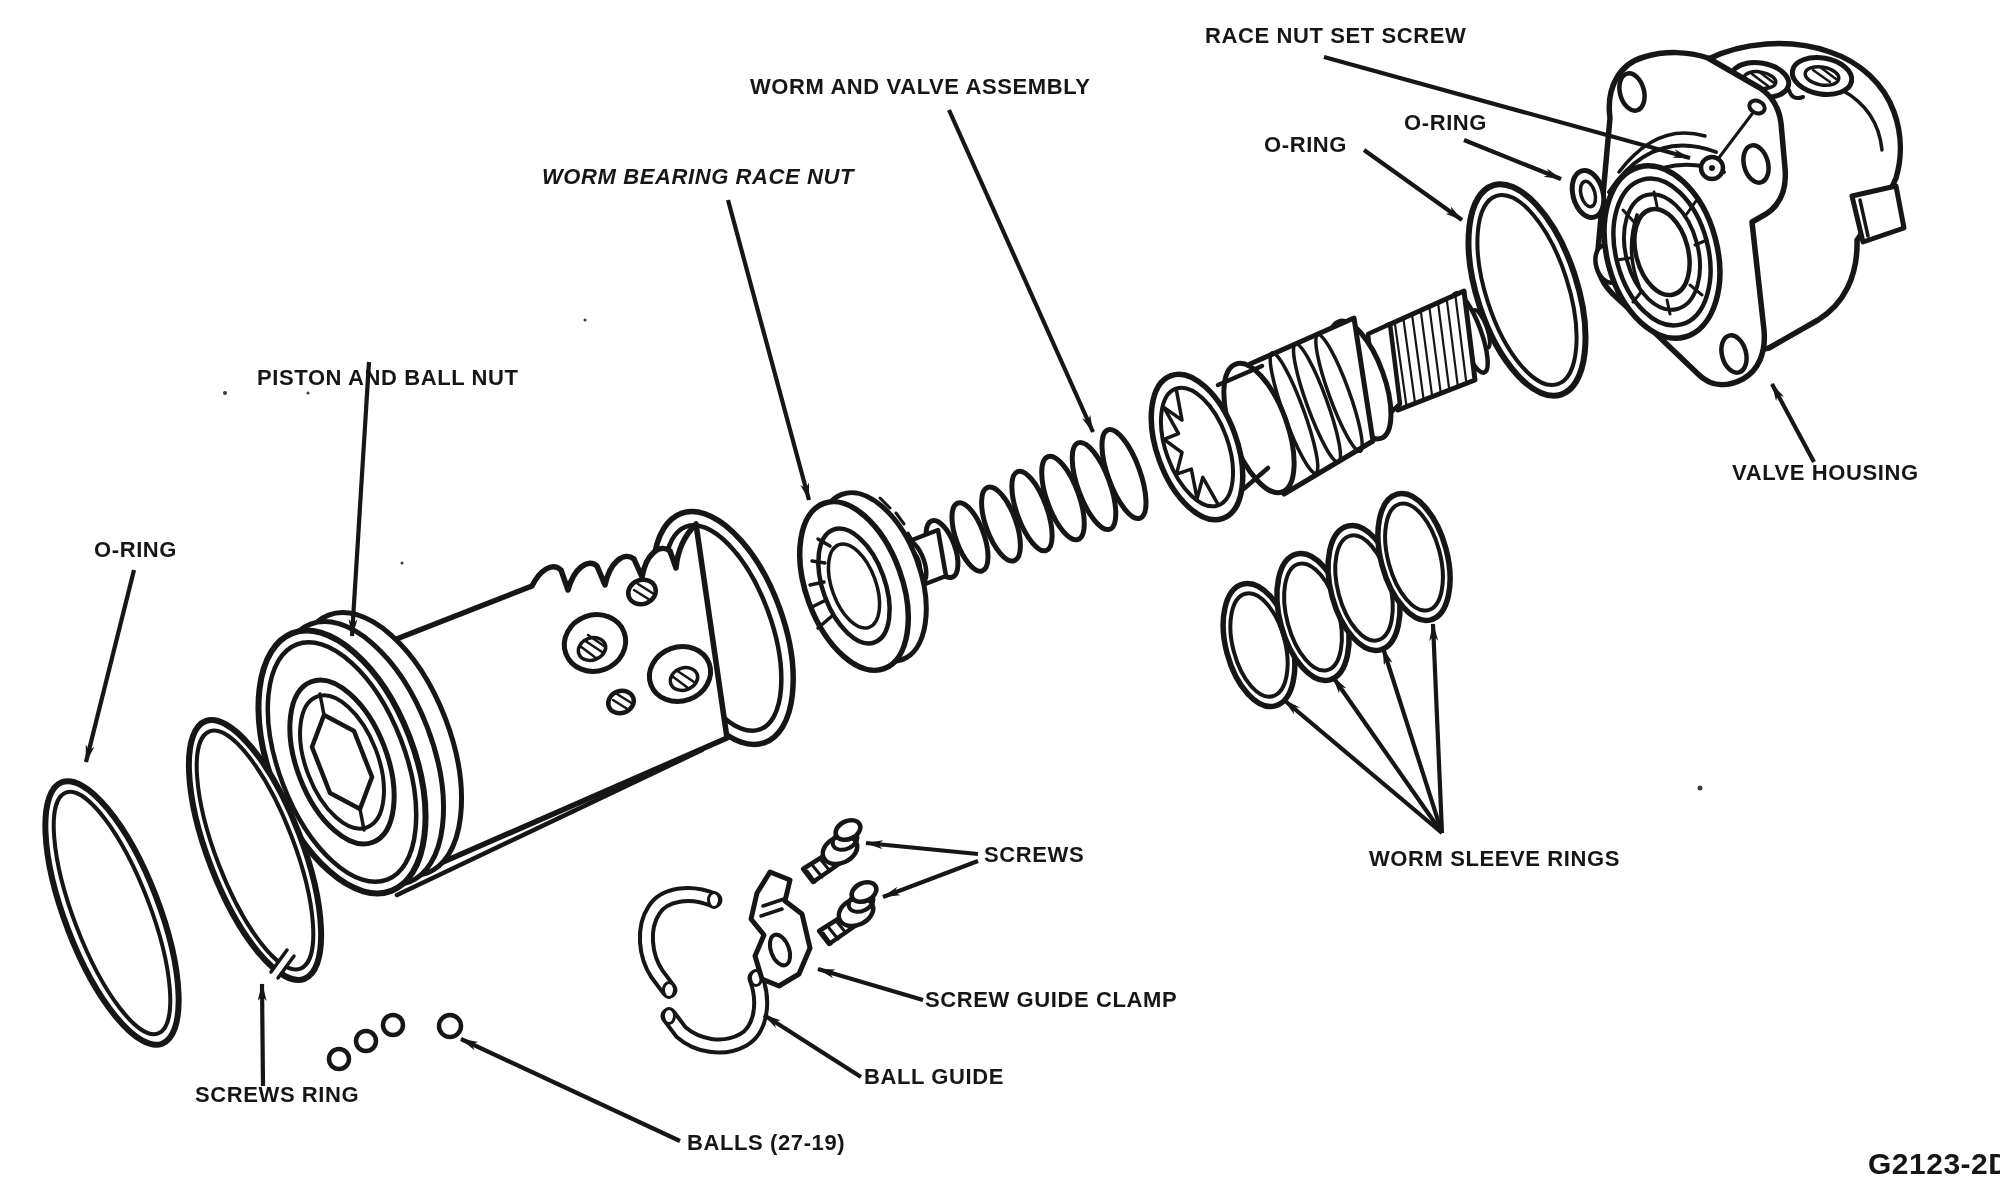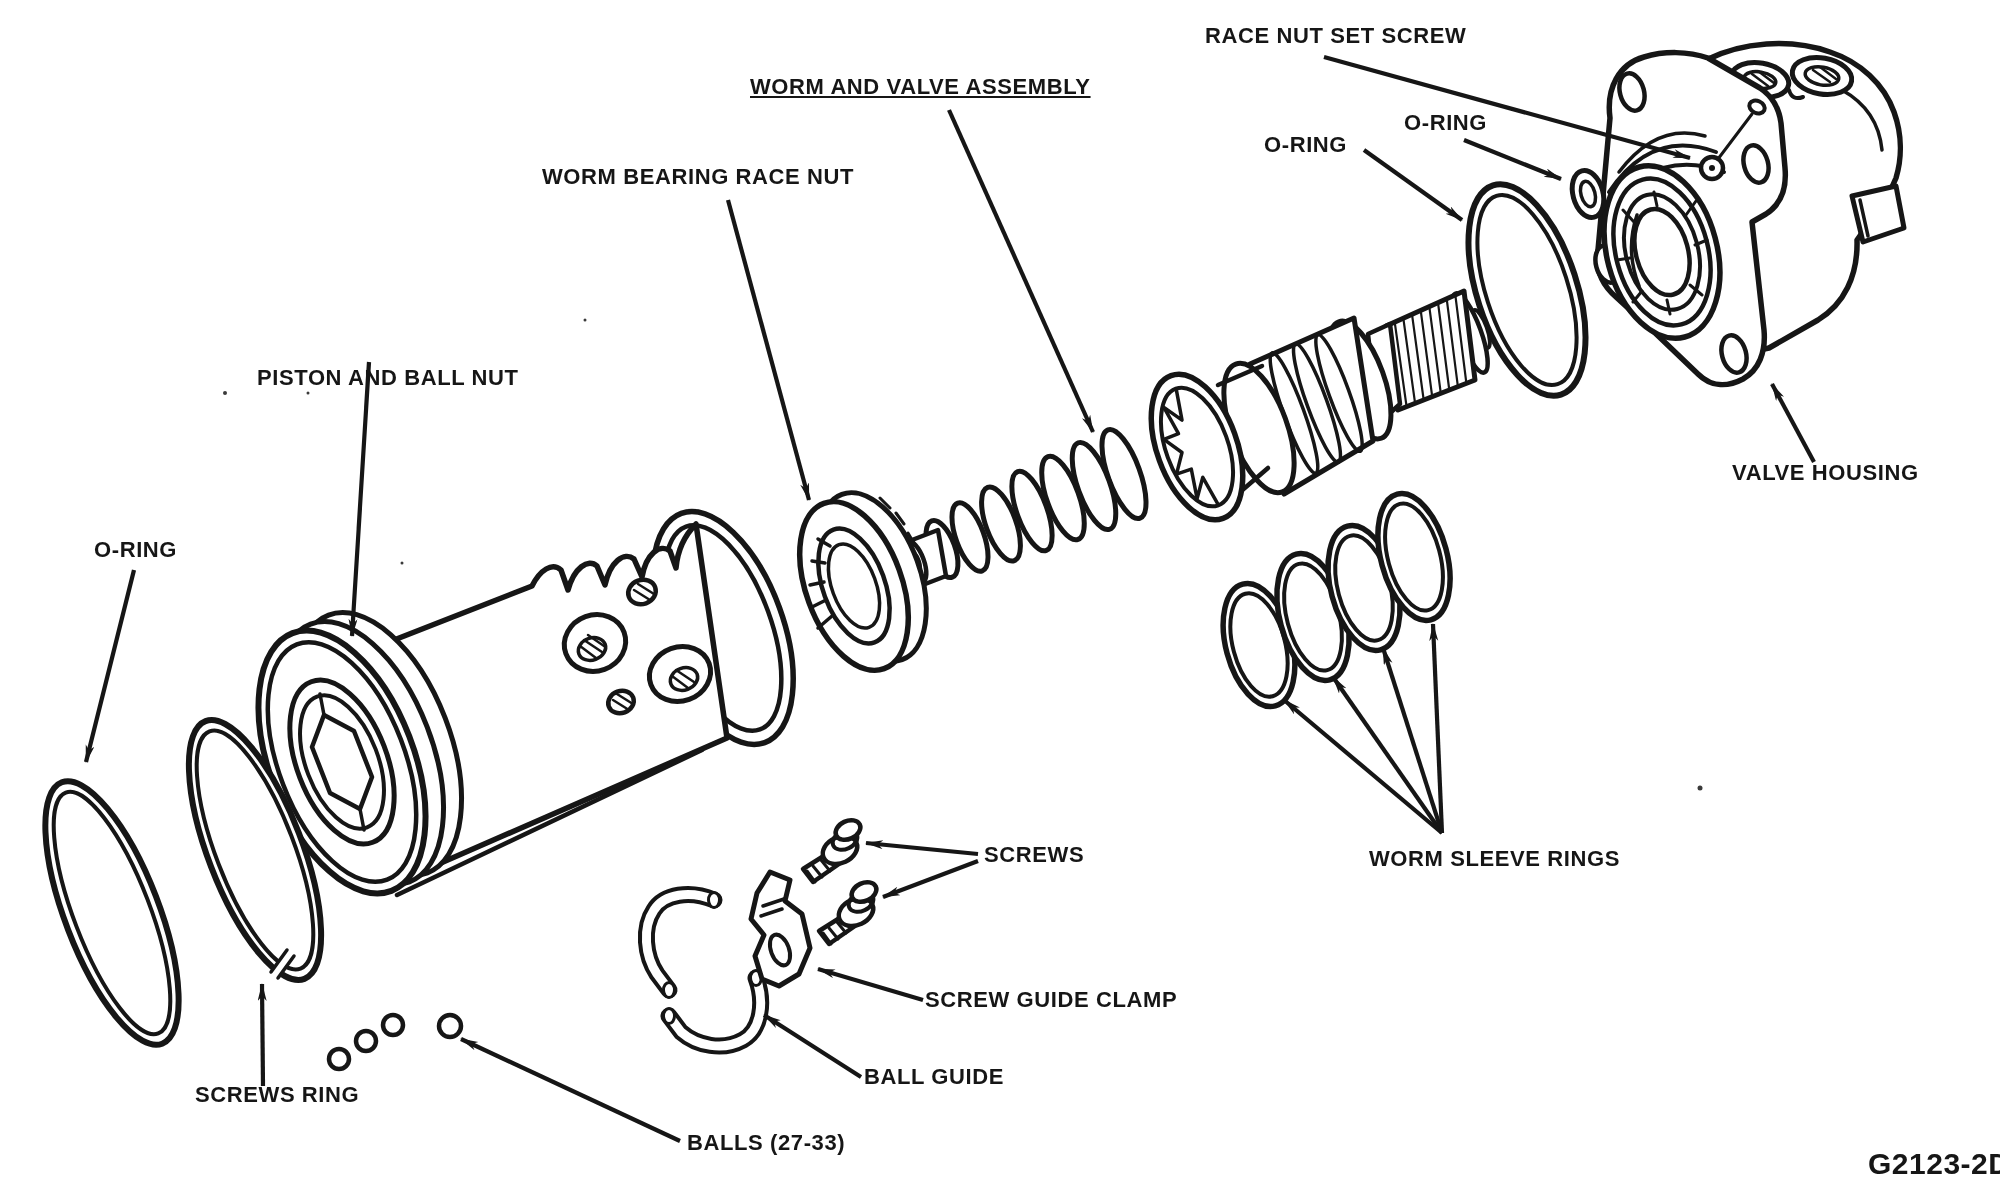--- a/index.html
+++ b/index.html
@@ -229,28 +229,28 @@
   <g fill="#3a3a3a">
     <circle cx="213" cy="393" r="2"></circle>
     <circle cx="296" cy="393" r="1.5"></circle>
     <circle cx="390" cy="563" r="1.5"></circle>
     <circle cx="573" cy="320" r="1.5"></circle>
     <circle cx="1688" cy="788" r="2.5"></circle>
   </g>
 </svg>
 
 <div class="lbl" style="left:1193px;top:25px;">RACE NUT SET SCREW</div>
-<div class="lbl" style="left:738px;top:76px;text-decoration:underline;">WORM AND VALVE ASSEMBLY</div>
-<div class="lbl" style="left:530px;top:166px;">WORM BEARING RACE NUT</div>
+<div class="lbl" style="left:738px;top:76px;">WORM AND VALVE ASSEMBLY</div>
+<div class="lbl" style="left:530px;top:166px;font-style:italic;">WORM BEARING RACE NUT</div>
 <div class="lbl" style="left:1392px;top:112px;">O-RING</div>
 <div class="lbl" style="left:1252px;top:134px;">O-RING</div>
 <div class="lbl" style="left:245px;top:333px;margin-top:34px;">PISTON AND BALL NUT</div>
 <div class="lbl" style="left:82px;top:539px;">O-RING</div>
 <div class="lbl" style="left:1720px;top:462px;">VALVE HOUSING</div>
 <div class="lbl" style="left:1357px;top:848px;">WORM SLEEVE RINGS</div>
 <div class="lbl" style="left:972px;top:844px;">SCREWS</div>
 <div class="lbl" style="left:913px;top:989px;">SCREW GUIDE CLAMP</div>
 <div class="lbl" style="left:852px;top:1066px;">BALL GUIDE</div>
-<div class="lbl" style="left:675px;top:1132px;">BALLS (27-33)</div>
+<div class="lbl" style="left:675px;top:1132px;">BALLS (27-19)</div>
 <div class="lbl" style="left:183px;top:1084px;">SCREWS RING</div>
 <div class="lbl figcode" style="left:1856px;top:1149px;">G2123-2D</div>
 
 </div>
 
 </body></html>

